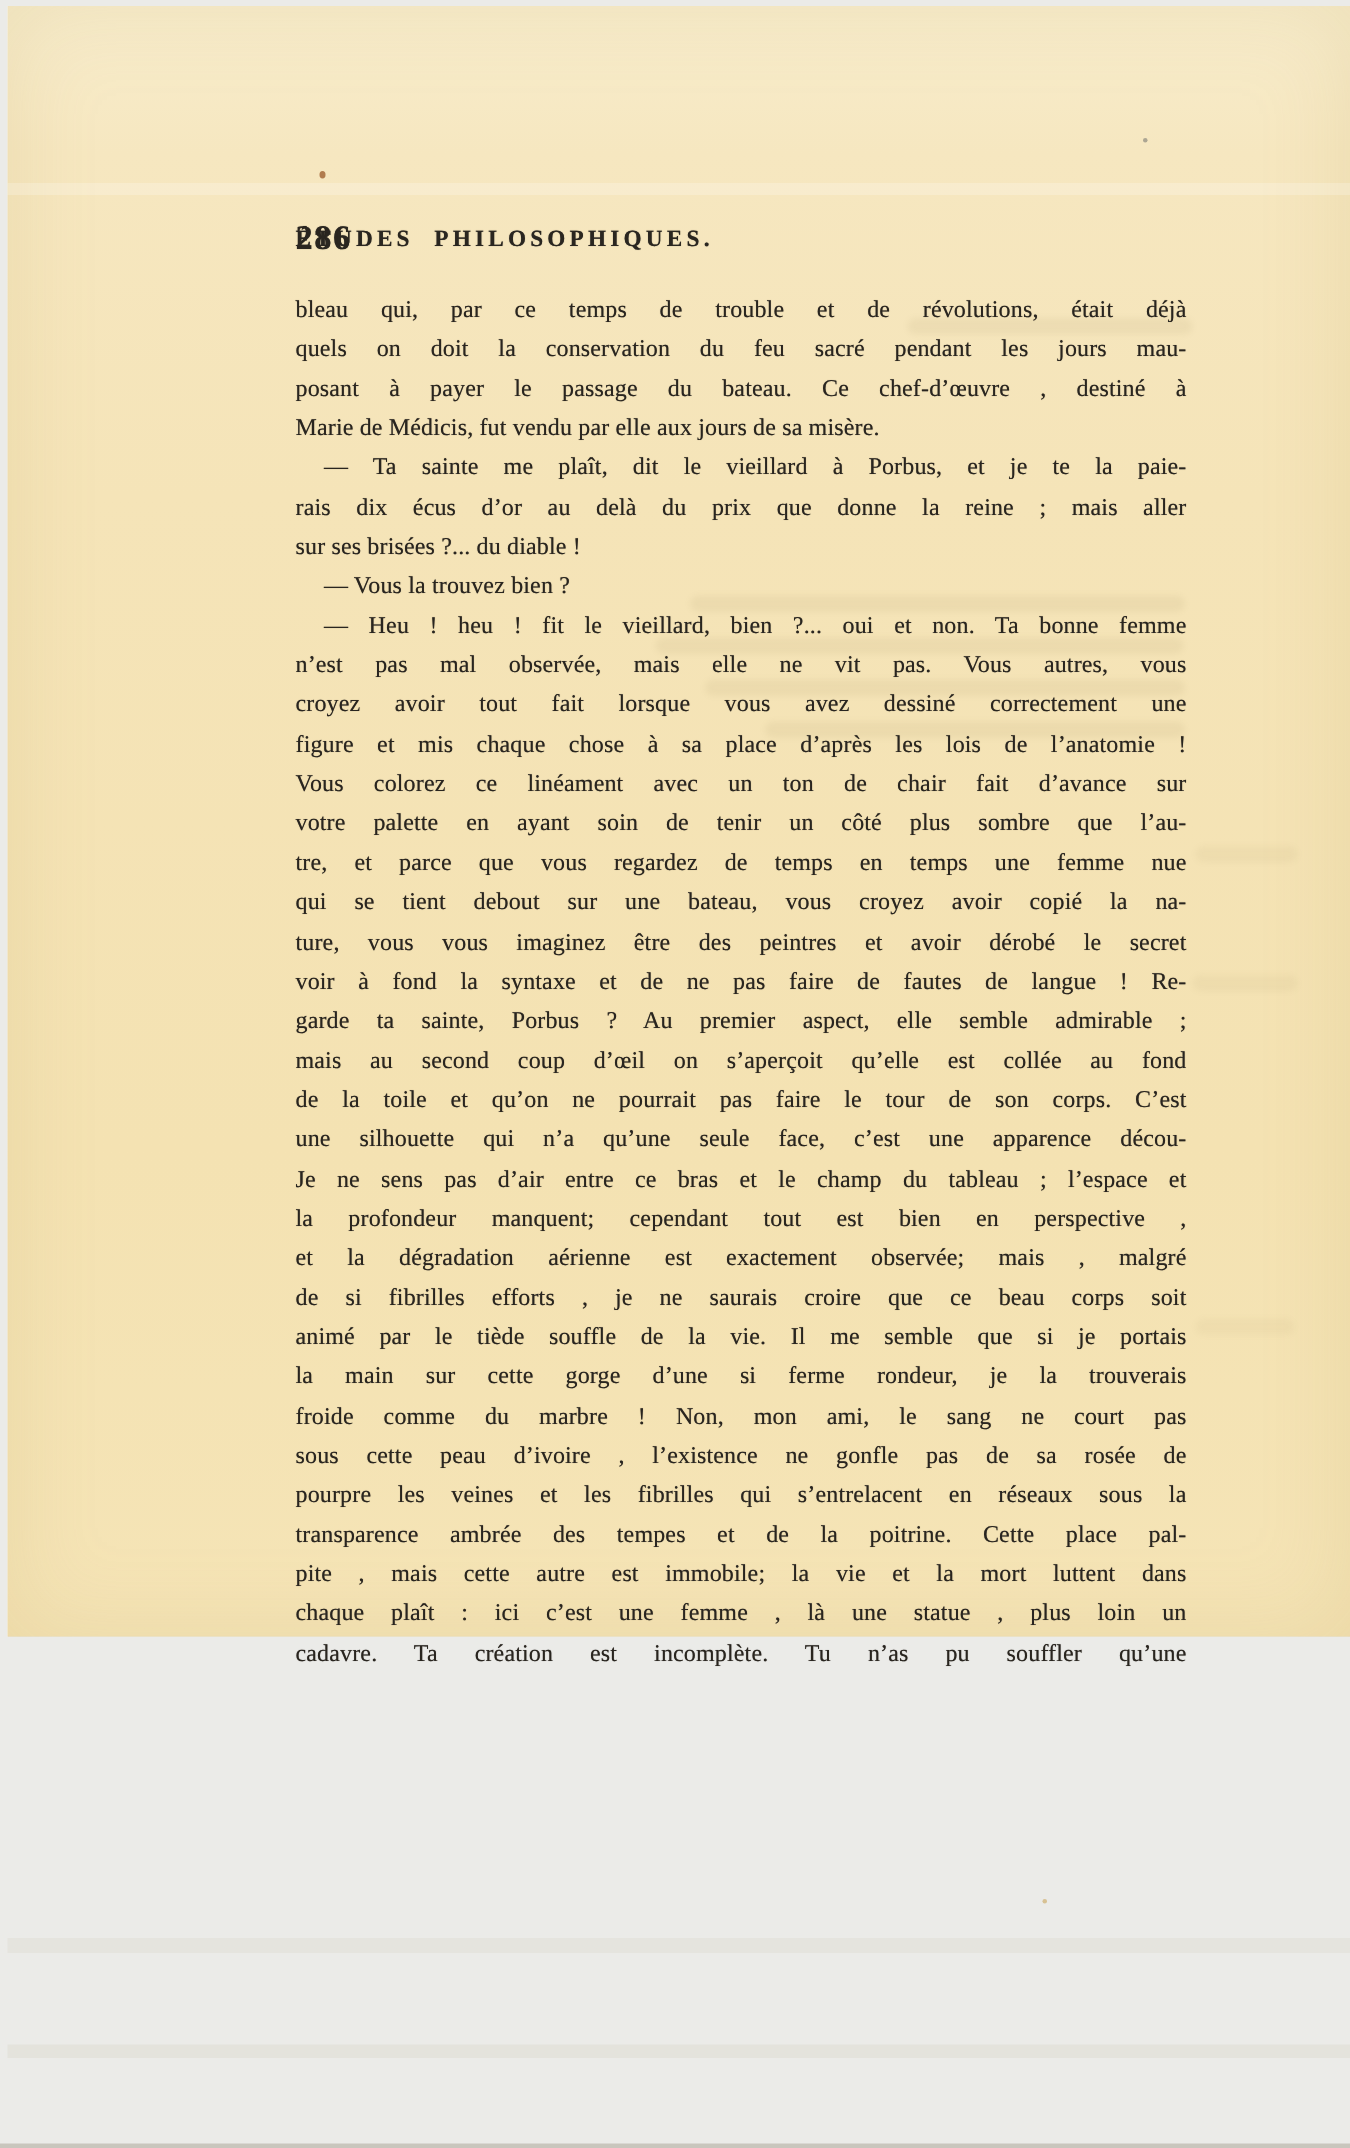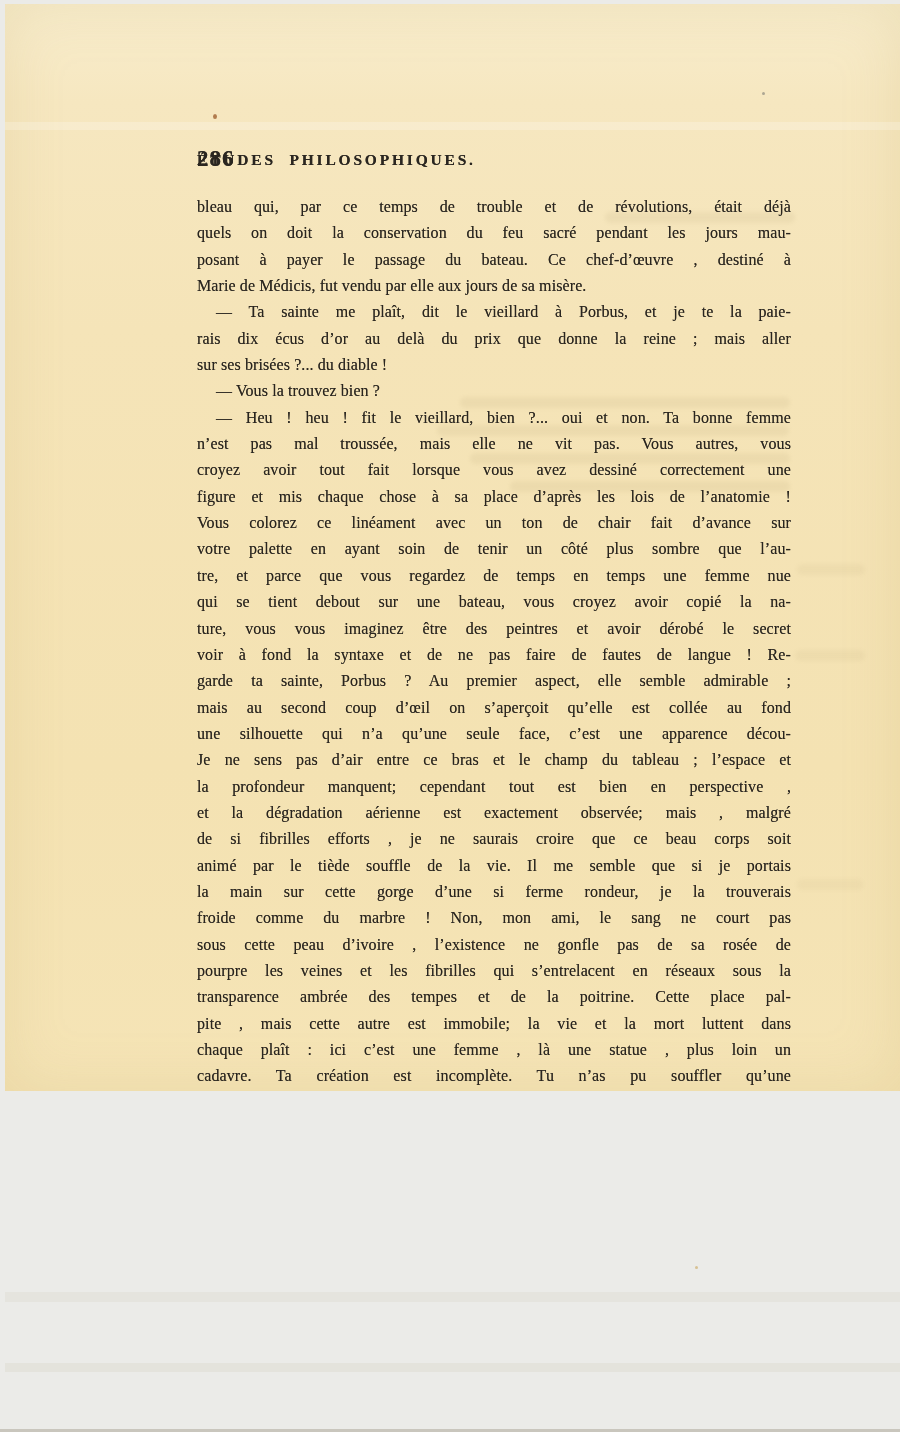--- a/index.html
+++ b/index.html
@@ -90,31 +90,32 @@
   <div class="textblock">
     <div class="line">bleau qui, par ce temps de trouble et de révolutions, était déjà</div>
     <div class="line">quels on doit la conservation du feu sacré pendant les jours mau-</div>
     <div class="line">posant à payer le passage du bateau. Ce chef-d’œuvre , destiné à</div>
     <div class="line last">Marie de Médicis, fut vendu par elle aux jours de sa misère.</div>
     <div class="line indent">— Ta sainte me plaît, dit le vieillard à Porbus, et je te la paie-</div>
     <div class="line">rais dix écus d’or au delà du prix que donne la reine ; mais aller</div>
     <div class="line last">sur ses brisées ?... du diable !</div>
     <div class="line indent last">— Vous la trouvez bien ?</div>
     <div class="line indent">— Heu ! heu ! fit le vieillard, bien ?... oui et non. Ta bonne femme</div>
-    <div class="line">n’est pas mal troussée, mais elle ne vit pas. Vous autres, vous</div>
+    <div class="line">n’est pas mal observée, mais elle ne vit pas. Vous autres, vous</div>
     <div class="line">croyez avoir tout fait lorsque vous avez dessiné correctement une</div>
     <div class="line">figure et mis chaque chose à sa place d’après les lois de l’anatomie !</div>
     <div class="line">Vous colorez ce linéament avec un ton de chair fait d’avance sur</div>
     <div class="line">votre palette en ayant soin de tenir un côté plus sombre que l’au-</div>
     <div class="line">tre, et parce que vous regardez de temps en temps une femme nue</div>
     <div class="line">qui se tient debout sur une bateau, vous croyez avoir copié la na-</div>
     <div class="line">ture, vous vous imaginez être des peintres et avoir dérobé le secret</div>
     <div class="line">voir à fond la syntaxe et de ne pas faire de fautes de langue ! Re-</div>
     <div class="line">garde ta sainte, Porbus ? Au premier aspect, elle semble admirable ;</div>
     <div class="line">mais au second coup d’œil on s’aperçoit qu’elle est collée au fond</div>
+    <div class="line">de la toile et qu’on ne pourrait pas faire le tour de son corps. C’est</div>
     <div class="line">une silhouette qui n’a qu’une seule face, c’est une apparence décou-</div>
     <div class="line">Je ne sens pas d’air entre ce bras et le champ du tableau ; l’espace et</div>
     <div class="line">la profondeur manquent; cependant tout est bien en perspective ,</div>
     <div class="line">et la dégradation aérienne est exactement observée; mais , malgré</div>
     <div class="line">de si fibrilles efforts , je ne saurais croire que ce beau corps soit</div>
     <div class="line">animé par le tiède souffle de la vie. Il me semble que si je portais</div>
     <div class="line">la main sur cette gorge d’une si ferme rondeur, je la trouverais</div>
     <div class="line">froide comme du marbre ! Non, mon ami, le sang ne court pas</div>
     <div class="line">sous cette peau d’ivoire , l’existence ne gonfle pas de sa rosée de</div>
     <div class="line">pourpre les veines et les fibrilles qui s’entrelacent en réseaux sous la</div>

